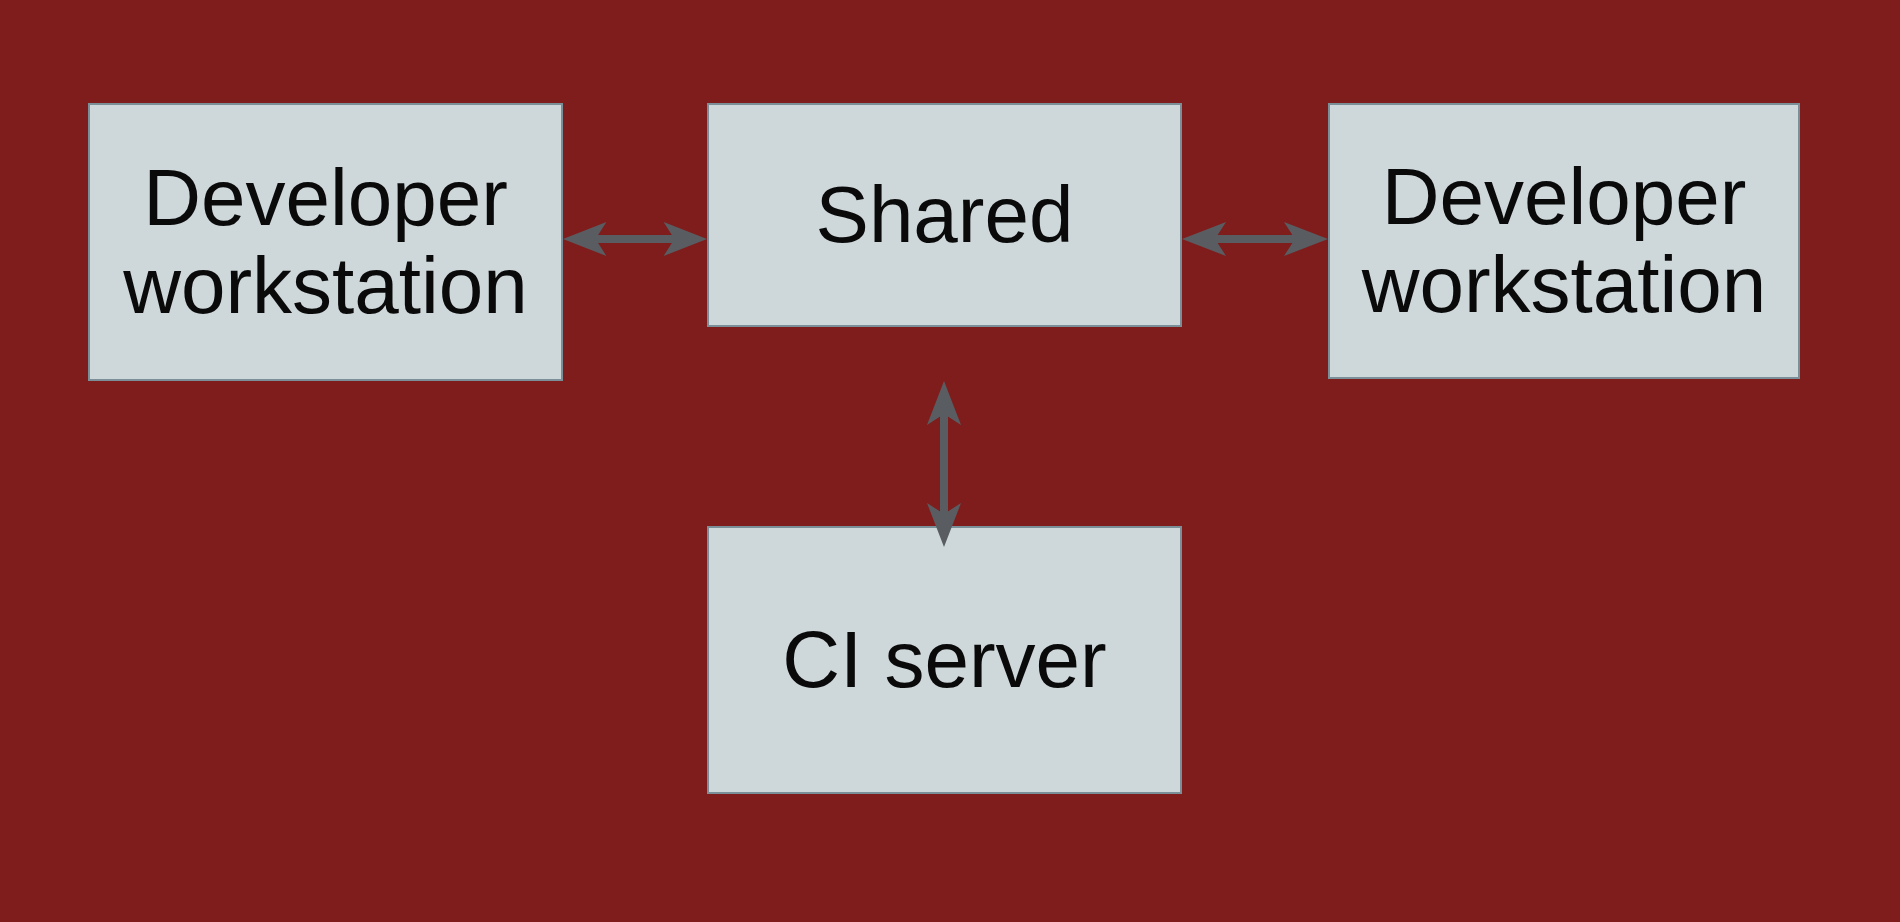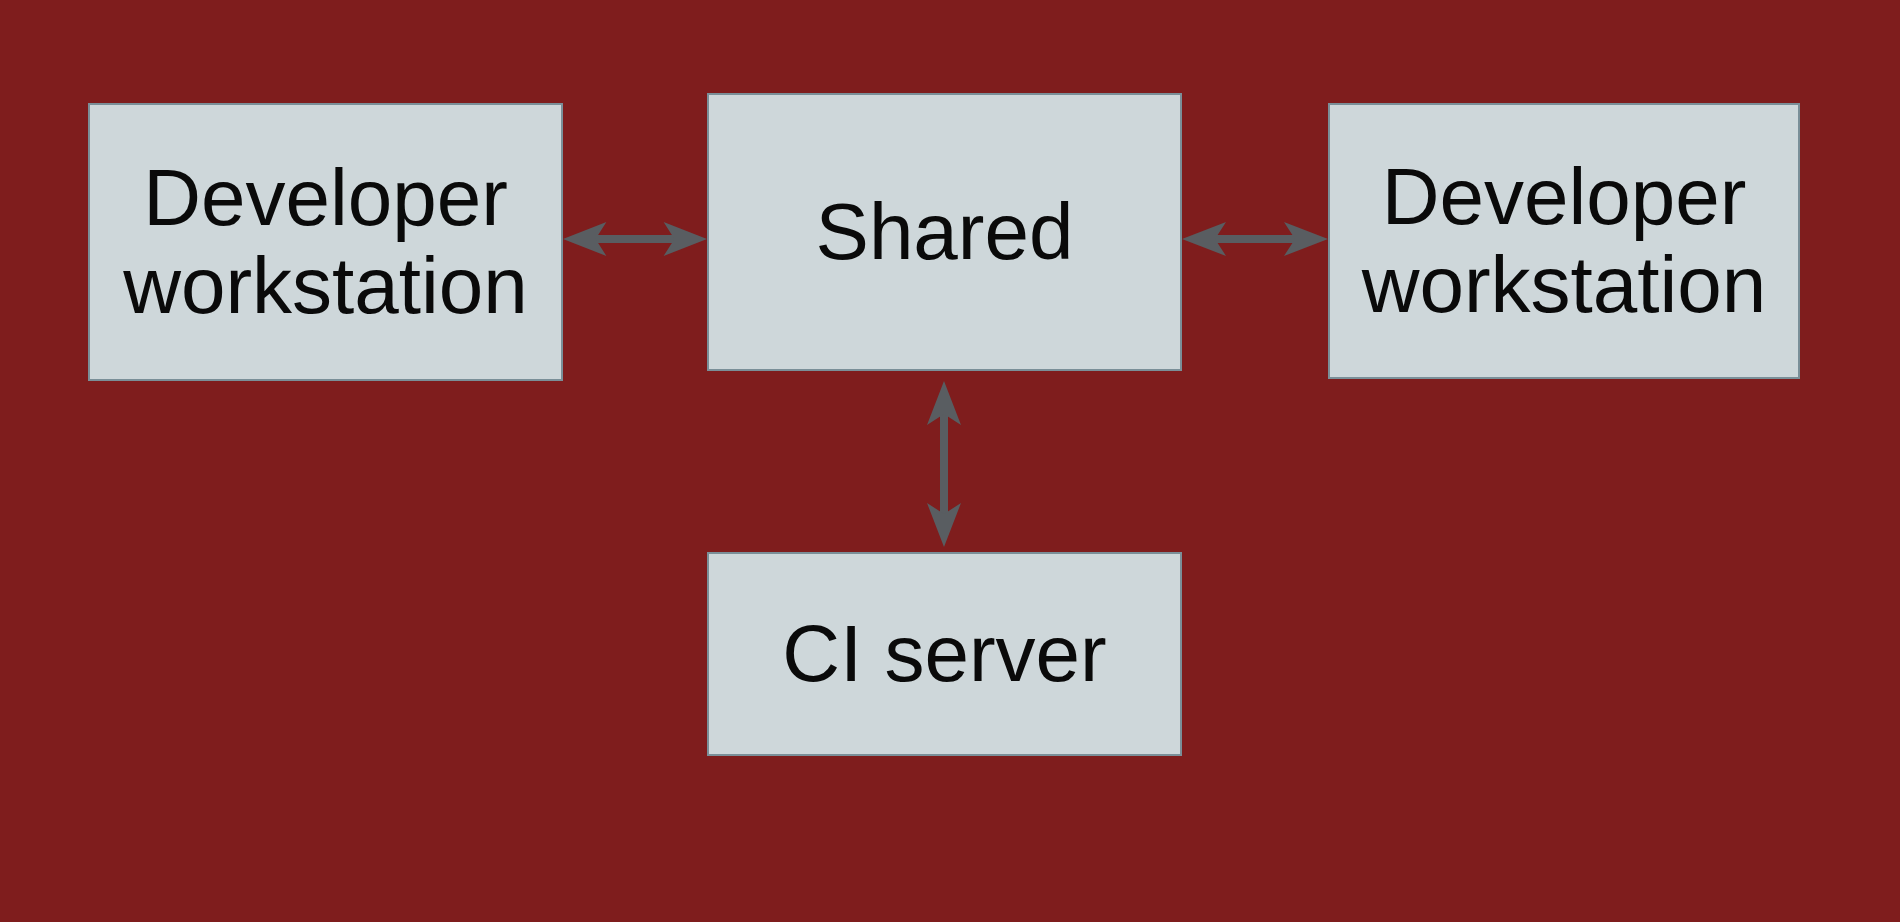--- a/index.html
+++ b/index.html
@@ -31,23 +31,23 @@
     align-items: center;
     text-align: center;
     color: #0a0a0a;
     font-size: 80px;
     line-height: 88px;
     font-weight: 400;
     letter-spacing: 0px;
     white-space: nowrap;
   }
   .node-dev-left   { left: 88px;   top: 103px; width: 475px; height: 278px; }
-  .node-shared     { left: 707px;  top: 93px; width: 475px; height: 278px; }
+  .node-shared     { left: 707px;  top: 103px; width: 475px; height: 224px; }
   .node-dev-right  { left: 1328px; top: 103px; width: 472px; height: 276px; }
-  .node-ci         { left: 707px;  top: 552px; width: 475px; height: 204px; }
+  .node-ci         { left: 707px;  top: 526px; width: 475px; height: 268px; }
   .arrow {
     position: absolute;
     display: block;
   }
   .arrow path, .arrow rect {
     fill: #595d61;
     stroke: none;
   }
   .arrow-h-left  { left: 563px;  top: 221px; width: 144px; height: 36px; }
   .arrow-h-right { left: 1182px; top: 221px; width: 146px; height: 36px; }

